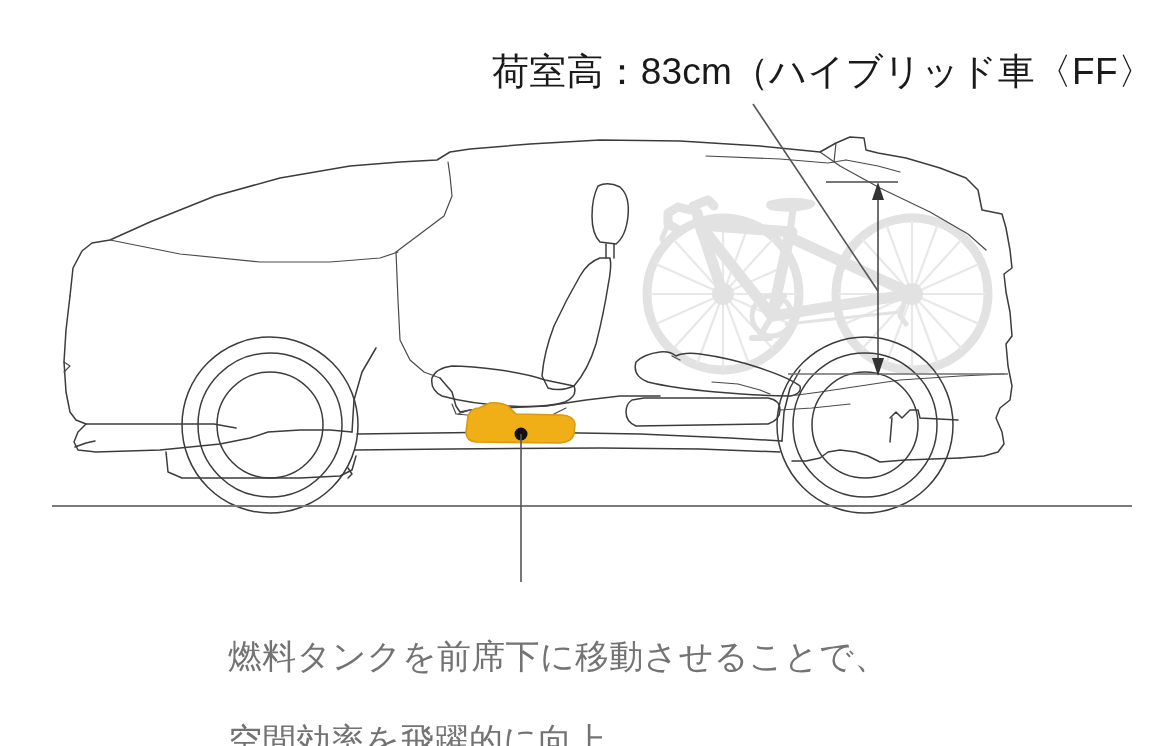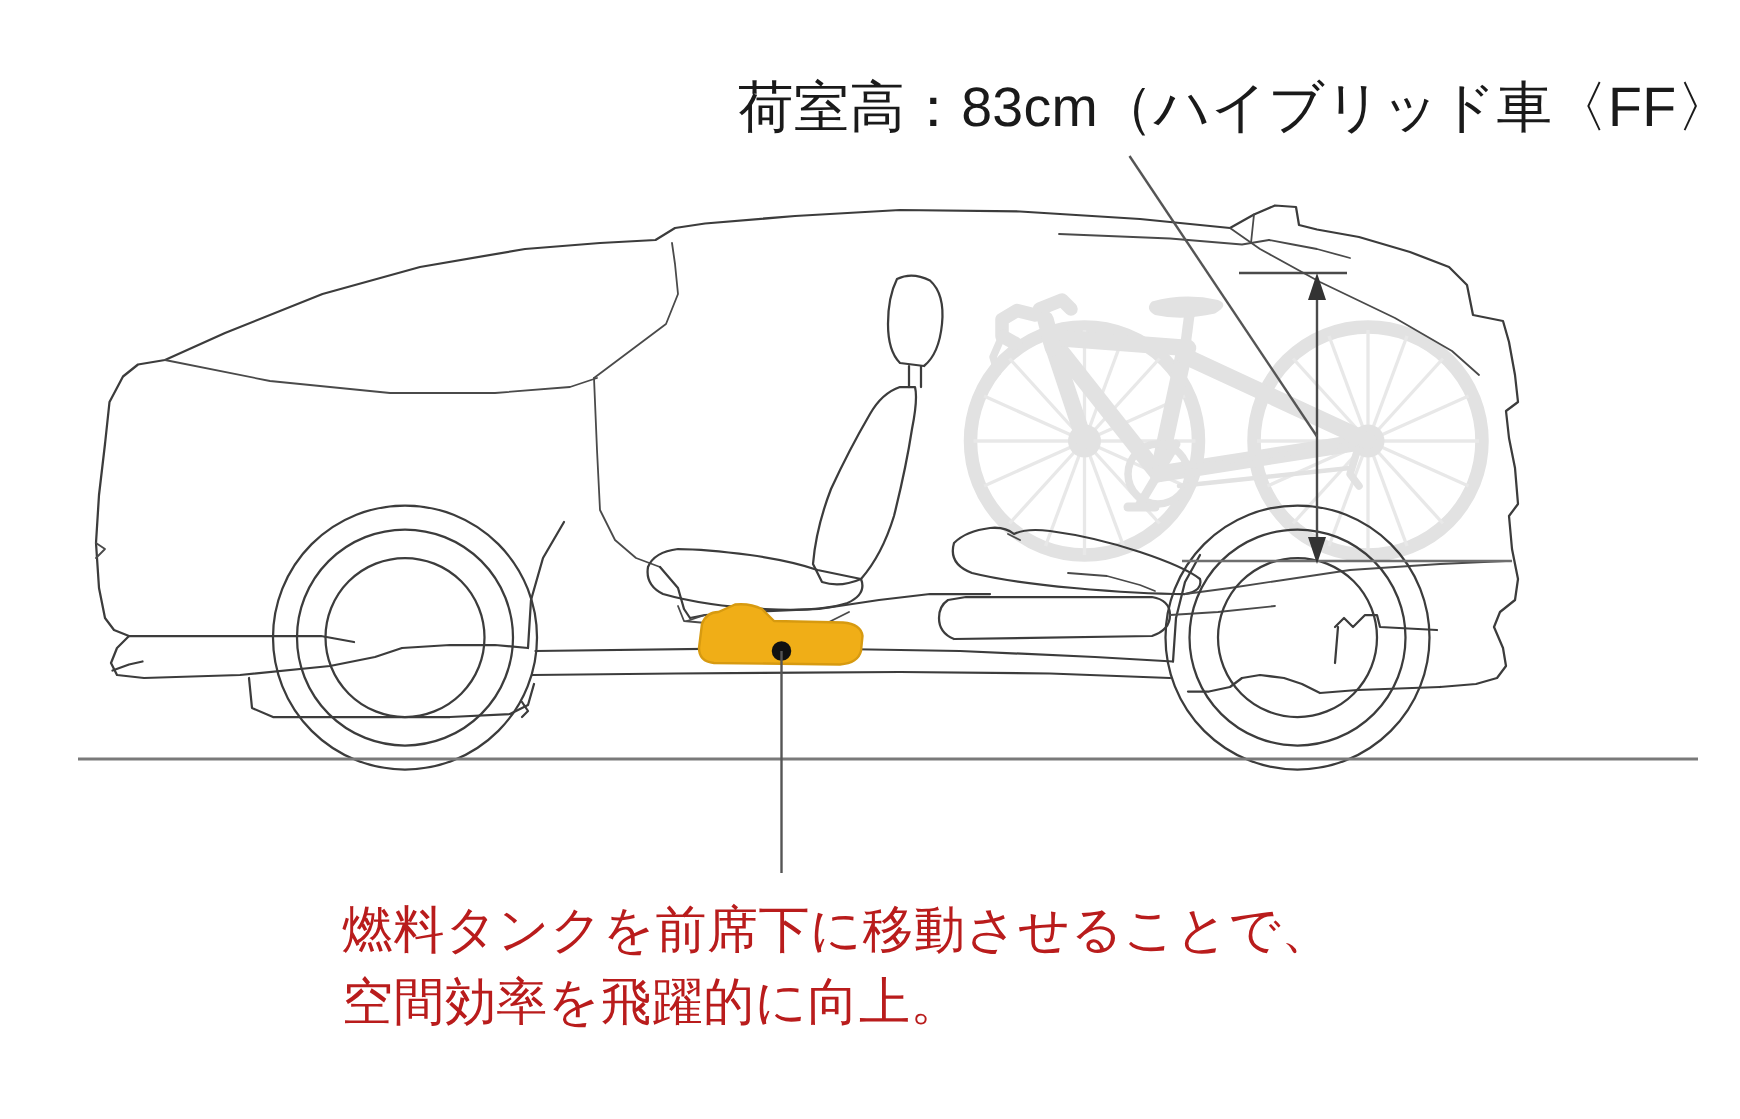--- a/index.html
+++ b/index.html
@@ -40,24 +40,25 @@
   }
   .caption-block {
     position: absolute;
     left: 228px;
     top: 596px;
     width: 760px;
   }
   .caption-line {
     font-size: 34px;
     line-height: 1.42;
-    color: #b91c1c;
+    color: #737373;
     letter-spacing: 0.3px;
     white-space: nowrap;
     font-weight: 400;
+    margin-top: 36px;
   }
   .outline {
     fill: none;
     stroke: #3c3c3c;
     stroke-width: 1.5;
     stroke-linejoin: round;
     stroke-linecap: round;
   }
   .outline-thin {
     fill: none;

